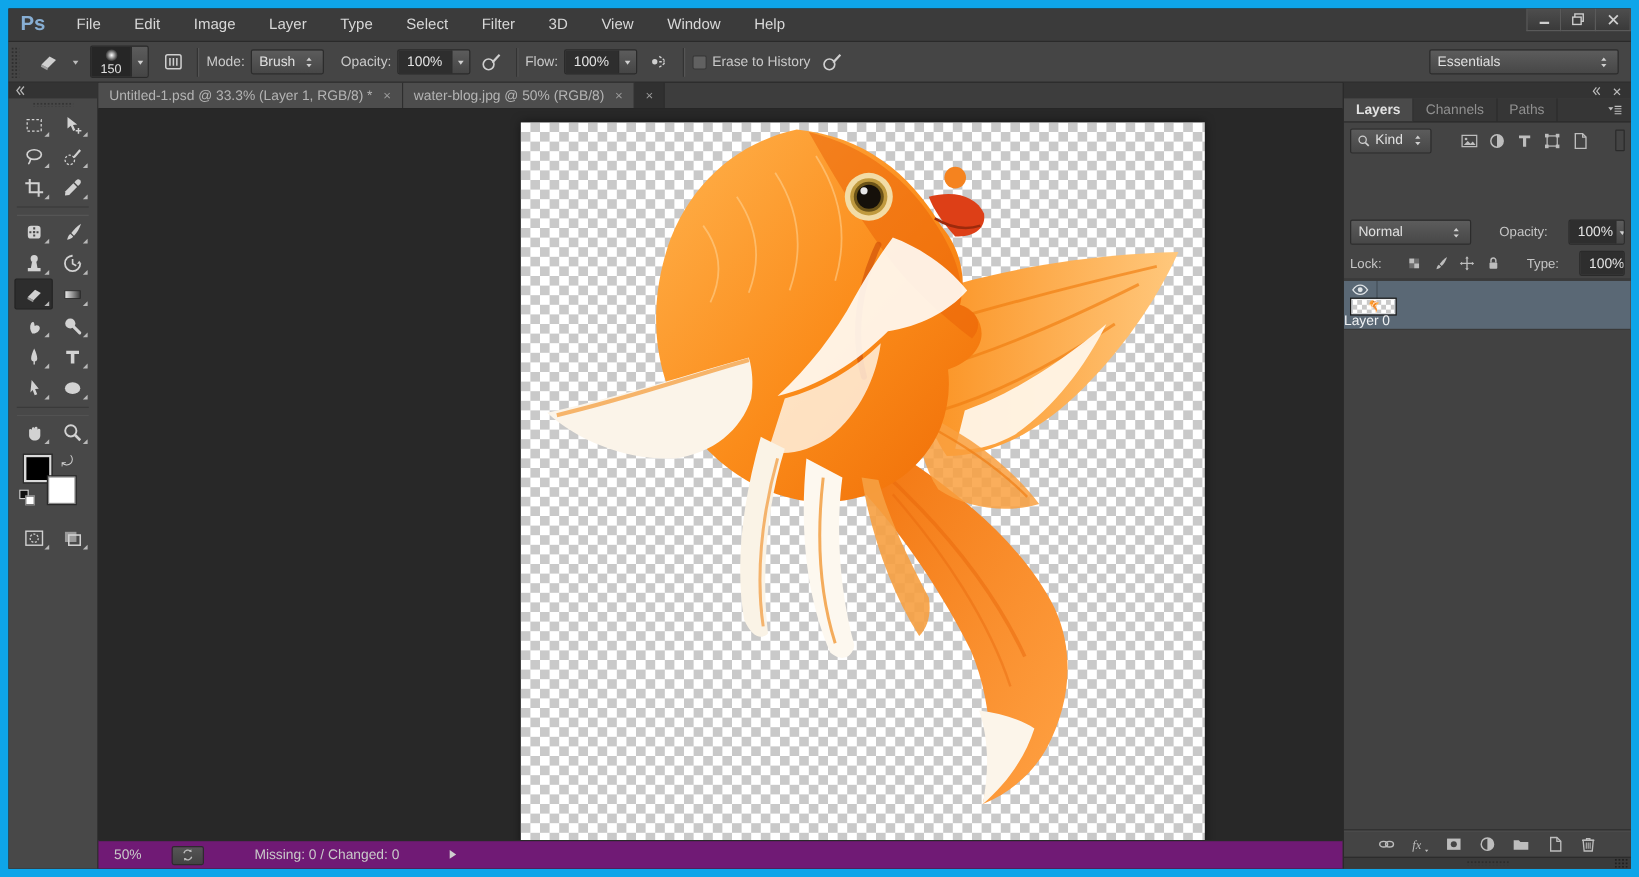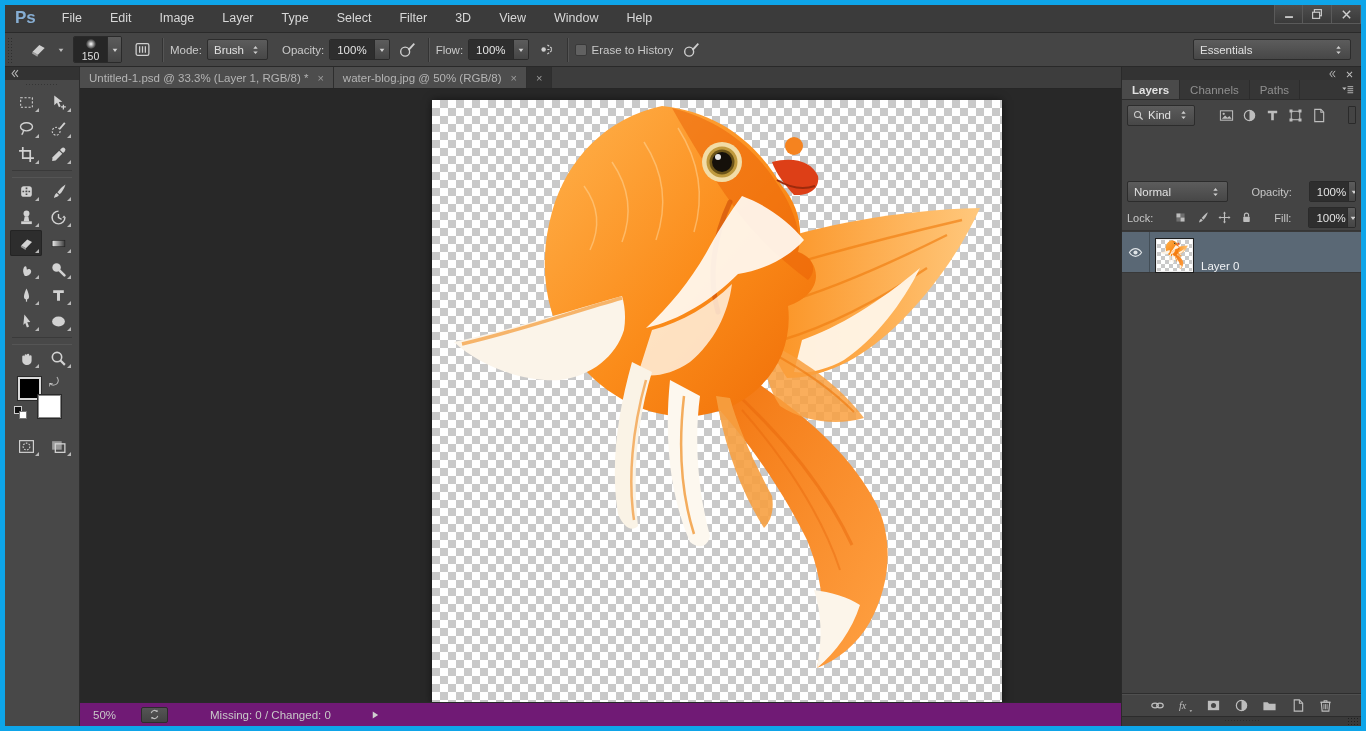--- a/index.html
+++ b/index.html
@@ -1,18 +1,18 @@
 <!DOCTYPE html>
 <html><head>
 <meta charset="utf-8">
 <style>
   html,body{margin:0;padding:0;background:#111;}
   *{box-sizing:border-box;-webkit-font-smoothing:antialiased;}
   .app{position:relative;width:1366px;height:731px;background:#1e1e1e;font-family:"Liberation Sans",sans-serif;
-       color:#d6d6d6;font-size:12px;overflow:hidden;display:flex;flex-direction:column;border:5px solid #0ea5e9;}
+       color:#d6d6d6;font-size:12px;overflow:hidden;display:flex;flex-direction:column;border:7px solid #0ea5e9;}
   .ic{display:inline-block;vertical-align:middle;}
   svg{display:block;}
 
   
   .menubar{height:28px;background:#3b3b3b;display:flex;align-items:center;flex:0 0 auto;border-bottom:1px solid #2a2a2a;}
   .ps-logo{font-weight:bold;font-size:17px;color:#87aed3;padding:0 12px 2px 10px;letter-spacing:0;}
   .menu-items{display:flex;align-items:center;height:100%;}
   .menu-item{padding:0 14px;line-height:27px;color:#d8d8d8;font-size:12.5px;cursor:default;}
   .win-controls{margin-left:auto;display:flex;align-items:flex-start;height:100%;}
   .win-btn{width:29px;height:19px;border:1px solid #5a5a5a;border-top:none;background:linear-gradient(#4e4e4e,#3a3a3a);
@@ -95,21 +95,21 @@
   .rp-row.lockr{height:26px;border-bottom:1px solid #363636;box-shadow:0 1px 0 #4e4e4e;}
   .kind-dd{width:94px;justify-content:space-between;padding:0 5px;}
   .kind-left{display:flex;align-items:center;gap:4px;}
   .pi{width:21px;height:20px;display:flex;align-items:center;justify-content:center;color:#bdbdbd;border-radius:2px;}
   .toggle{width:11px;height:18px;border:1px solid #2a2a2a;border-radius:1px;overflow:hidden;margin-left:2px;}
   .toggle .t{height:9px;background:#8a8a8a;}
   .toggle .bqq{height:9px;background:#161616;}
   .blend-dd{width:127px;justify-content:space-between;}
   .rp-label{font-size:11px;color:#c6c6c6;}
   .layer-list{flex:1;background:#424242;border-top:1px solid #393939;overflow:hidden;}
-  .layer-row{height:41px;display:flex;align-items:flex-end;border-bottom:1px solid #393939;}
+  .layer-row{height:41px;display:flex;align-items:flex-start;border-bottom:1px solid #393939;flex-direction:column;}
   .layer-row.selected{background:#5a6875;}
   .eye-cell{width:28px;align-self:stretch;display:flex;align-items:center;justify-content:center;border-right:1px solid rgba(0,0,0,.25);color:#dfe3e6;}
   .thumb{width:37px;height:33px;margin:0 8px 0 6px;background:conic-gradient(#c9c9c9 25%,#fff 0 50%,#c9c9c9 0 75%,#fff 0);
          background-size:8px 8px;border:1px solid #f0f0f0;outline:1px solid #1d1d1d;overflow:hidden;}
   .thumb svg{width:100%;height:100%;}
   .layer-name{font-size:11.5px;color:#f0f2f4;}
   .rp-bottom{height:23px;border-top:1px solid #2e2e2e;box-shadow:0 1px 0 #505050 inset;display:flex;align-items:center;
              justify-content:center;gap:9px;flex:0 0 auto;background:#444;}
   .rp-bottom .pi{width:19px;}
   .rp-foot{height:10px;background:#3a3a3a;border-top:1px solid #2c2c2c;position:relative;flex:0 0 auto;}
@@ -769,21 +769,21 @@
               <svg class="ic" width="13" height="13">
                 <use href="#i-lock-position"></use>
               </svg>
             </span>
             <span class="pi">
               <svg class="ic" width="13" height="13">
                 <use href="#i-lock-all"></use>
               </svg>
             </span>
           </span>
-        <span class="rp-label" style="margin-left:auto">Fill:</span>
+        <span class="rp-label" style="margin-left:auto">Type:</span>
         <span class="valbox">
           <span class="v">100%</span>
           <span class="b">
               <svg class="ic" width="10" height="10" style="color:#d0d0d0">
                 <use href="#i-down"></use>
               </svg>
             </span>
         </span>
       </div>
       <div class="layer-list">

